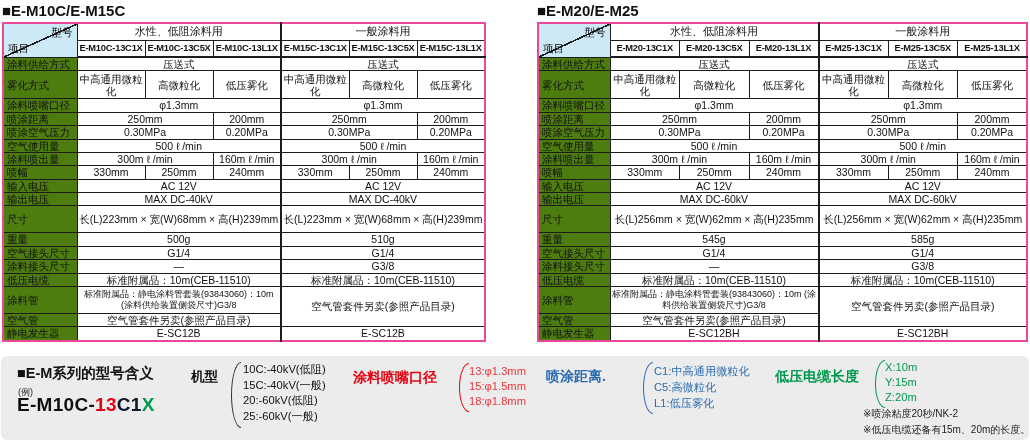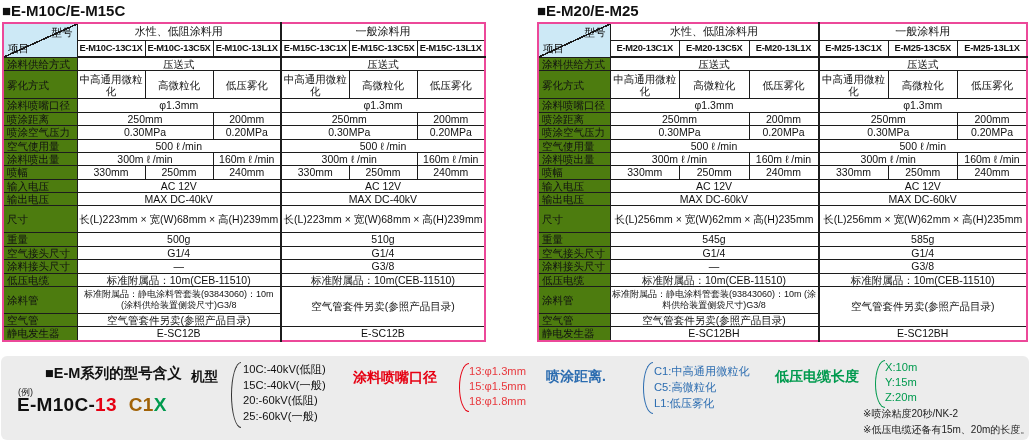--- a/index.html
+++ b/index.html
@@ -28,25 +28,25 @@
   td.small{font-size:9px;line-height:1.25;text-align:center;}
   td.corner{
     position:relative;background-color:#cde9f6;
     background-image:linear-gradient(to bottom right,transparent calc(50% - 0.8px),#1c1c1c calc(50% - 0.8px),#1c1c1c calc(50% + 0.8px),transparent calc(50% + 0.8px));
   }
   td.corner .ct{position:absolute;top:2px;right:4px;font-size:10.5px;}
   td.corner .cb{position:absolute;bottom:2px;left:4px;font-size:10.5px;}
 
   #legend{position:absolute;left:1px;top:356px;width:1028px;height:84px;background:#ececec;border-radius:6px;}
   #legend .abs{position:absolute;}
-  .lg-title{left:16px;top:8px;font-size:14.5px;font-weight:bold;color:#111;margin-left:28px;}
+  .lg-title{left:16px;top:8px;font-size:14.5px;font-weight:bold;color:#111;}
   .lg-ex{left:17px;top:30px;font-size:9px;color:#222;}
   .lg-model{left:16px;top:38px;font-size:19px;font-weight:bold;letter-spacing:0.3px;color:#111;}
   .mp-red{color:#e60012;}
-  .mp-blue{color:#a16207;margin-left:12px;}
+  .mp-blue{color:#0f172a;}
   .mp-green{color:#009a4e;}
   .lg-label{font-weight:bold;font-size:13.5px;white-space:nowrap;}
   .lb0{left:190px;top:12px;color:#111;text-align:center;}
   .lb1{left:352px;top:13px;color:#e60012;font-size:14px;}
   .lb2{left:545px;top:12px;color:#2b6cb0;font-size:14px;}
   .lb3{left:774px;top:12px;color:#009a4e;font-size:14px;}
   .bracket{width:9px;border:1.5px solid #333;border-right:none;border-radius:10px 0 0 10px / 50% 0 0 50%;}
   .bk0{left:230px;top:6px;height:64px;border-color:#333;}
   .bk1{left:458px;top:7px;height:47px;border-color:#e60012;}
   .bk2{left:642px;top:6px;height:50px;border-color:#2b6cb0;}

